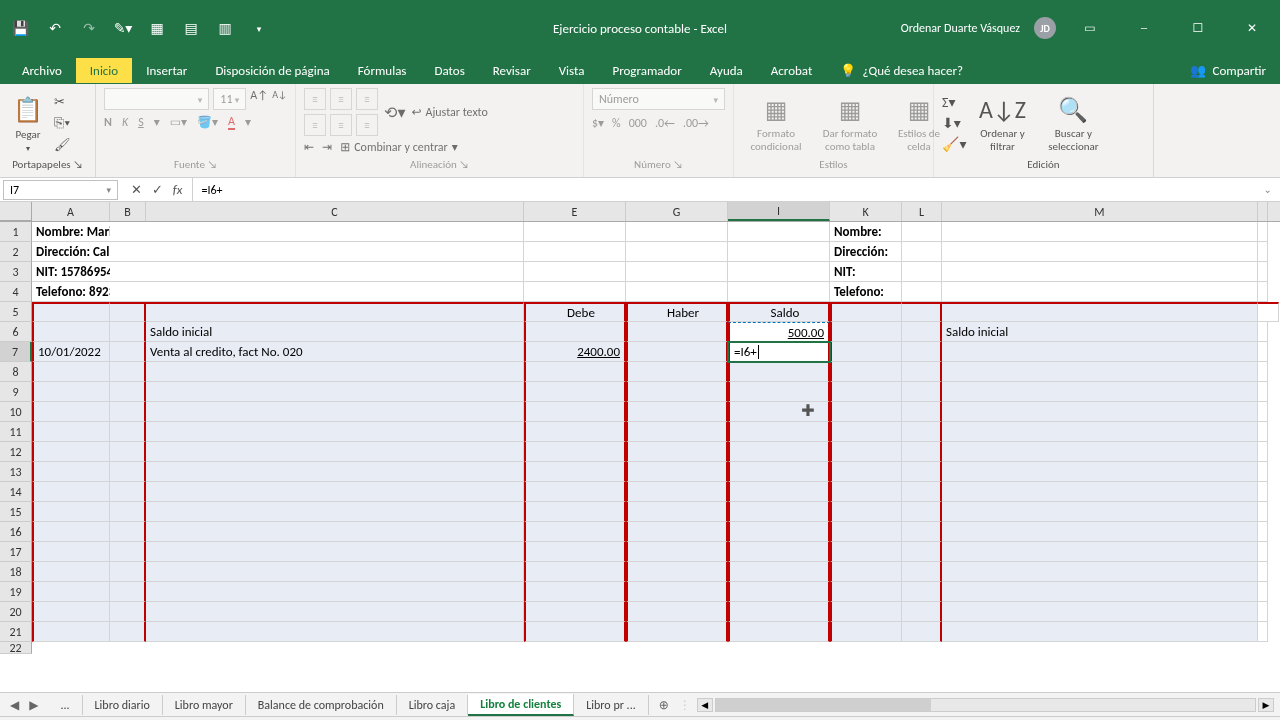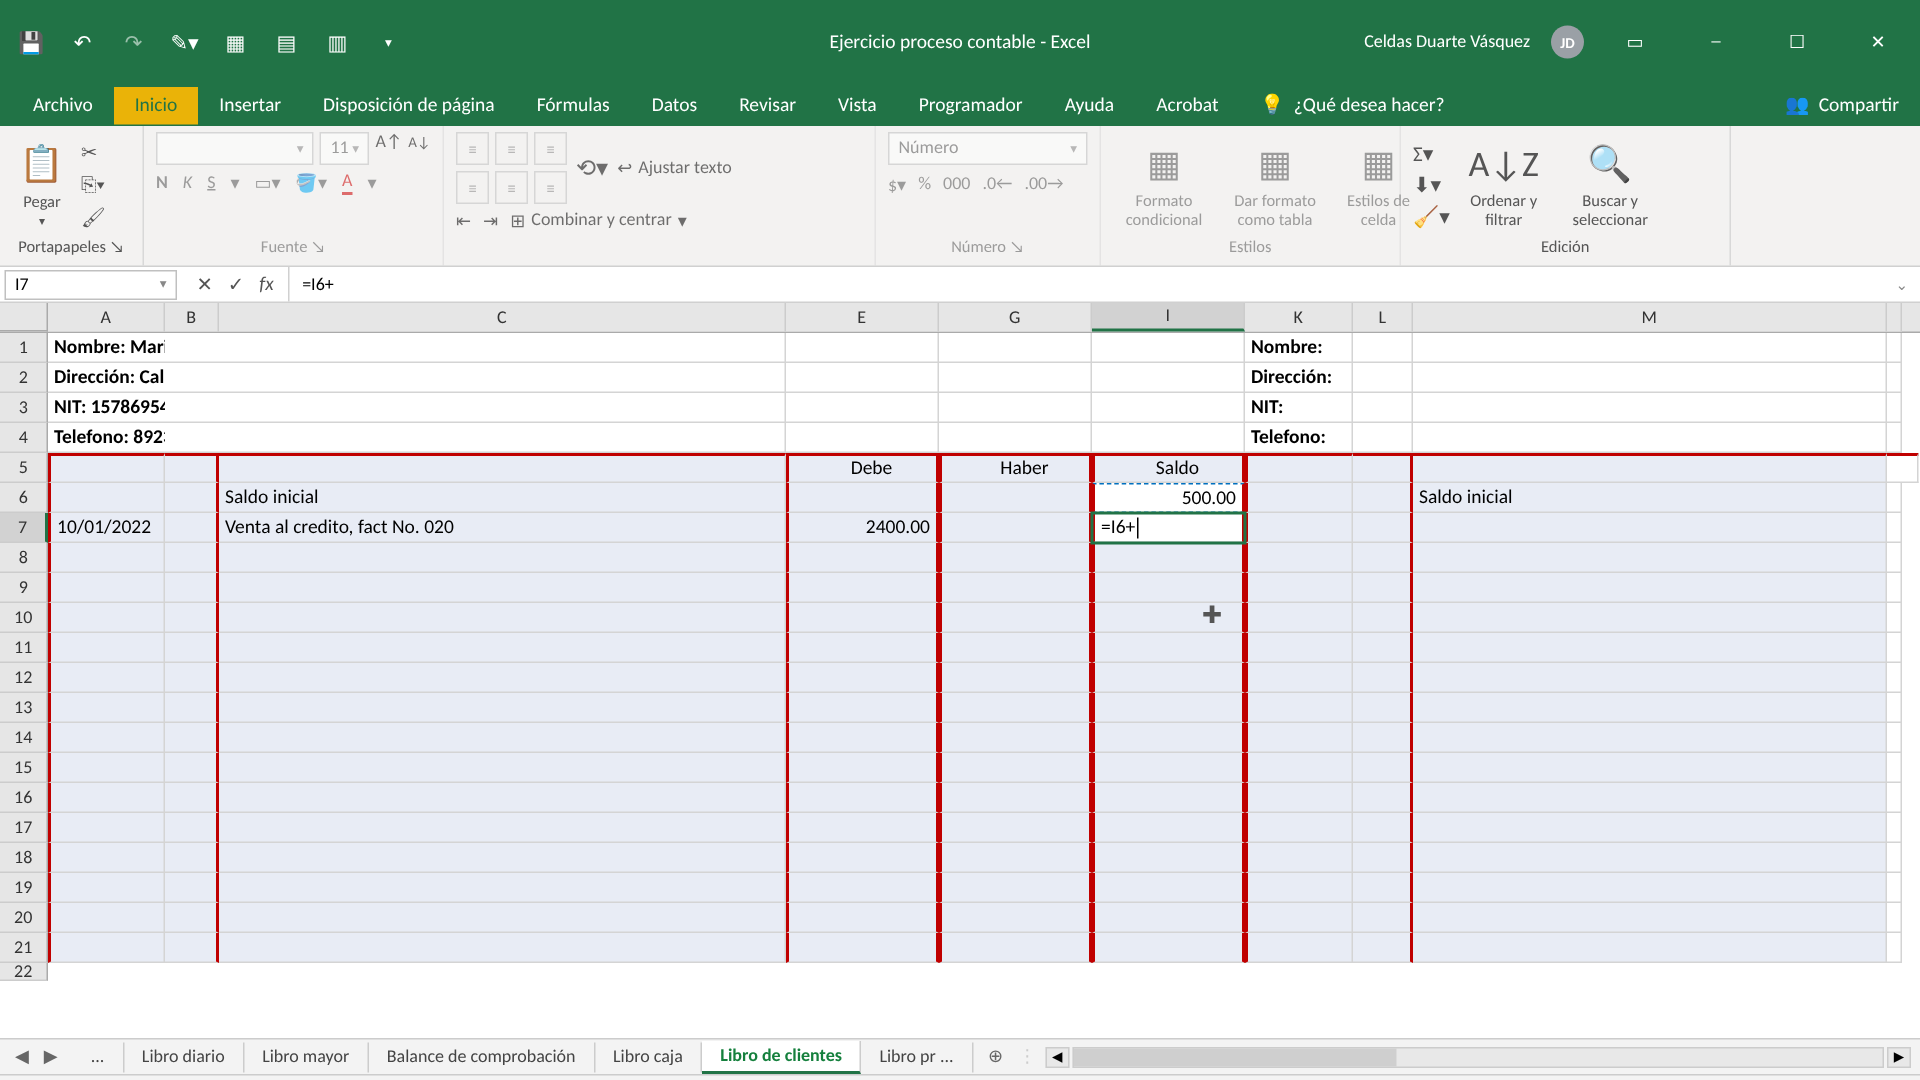--- a/index.html
+++ b/index.html
@@ -8,21 +8,21 @@
 .titlebar { background: #217346; height: 56px; display: flex; align-items: center; color: #fff; position: relative; }
 .qat { display: flex; gap: 16px; padding: 0 12px; align-items: center; }
 .qat-icon { width: 18px; height: 18px; display: flex; align-items: center; justify-content: center; font-size: 14px; }
 .doc-title { position: absolute; left: 50%; transform: translateX(-50%); font-size: 13px; }
 .user-area { position: absolute; right: 8px; display: flex; align-items: center; gap: 14px; }
 .user-badge { background: #9aa0a6; width: 22px; height: 22px; border-radius: 50%; display: flex; align-items: center; justify-content: center; font-size: 10px; font-weight: bold; color: #fff; }
 .win-btn { width: 40px; height: 28px; display: flex; align-items: center; justify-content: center; font-size: 12px; }
 
 .ribbon-tabs { background: #217346; height: 28px; display: flex; align-items: center; padding-left: 8px; }
 .rtab { padding: 5px 14px; color: #fff; font-size: 13px; cursor: pointer; }
-.rtab.active { background: #eab308; color: #217346; }
+.rtab.active { background: #fde047; color: #217346; }
 .share-btn { margin-left: auto; color: #fff; font-size: 13px; padding: 0 14px; display: flex; align-items: center; gap: 6px; }
 
 .ribbon { background: #f3f2f1; height: 94px; border-bottom: 1px solid #d0d0d0; display: flex; position: relative; }
 .rgroup { border-right: 1px solid #d8d8d8; padding: 4px 8px; display: flex; flex-direction: column; height: 100%; }
 .rgroup-title { font-size: 11px; color: #555; text-align: center; margin-top: auto; padding-bottom: 2px; }
 .rgroup-body { display: flex; align-items: center; gap: 6px; flex: 1; }
 .rbtn { display: flex; flex-direction: column; align-items: center; font-size: 11px; color: #555; padding: 2px 4px; gap: 2px; }
 .rbtn-icon { width: 22px; height: 22px; display: flex; align-items: center; justify-content: center; font-size: 16px; }
 .rbtn-icon.lg { width: 32px; height: 32px; font-size: 24px; }
 .mini-grid { display: grid; grid-template-columns: repeat(3, 22px); grid-template-rows: repeat(2, 22px); gap: 4px; }
@@ -41,21 +41,21 @@
 .corner { width: 32px; background: #e6e6e6; border-right: 1px solid #aaa; border-bottom: 1px solid #aaa; }
 .ch { border-right: 1px solid #ccc; display: flex; align-items: center; justify-content: center; font-size: 12px; color: #333; background: #e6e6e6; }
 .ch.sel { background: #d2d2d2; border-bottom: 2px solid #217346; }
 .row-headers { position: absolute; left: 0; top: 20px; width: 32px; }
 .rh { height: 20px; border-right: 1px solid #aaa; border-bottom: 1px solid #ccc; background: #e6e6e6; display: flex; align-items: center; justify-content: center; font-size: 12px; color: #333; }
 .rh.sel { background: #d2d2d2; border-right: 2px solid #217346; }
 .grid { position: absolute; left: 32px; top: 20px; }
 .grow { display: flex; height: 20px; }
 .cell { border-right: 1px solid #d4d4d4; border-bottom: 1px solid #d4d4d4; font-size: 13px; padding: 0 4px; display: flex; align-items: center; overflow: hidden; white-space: nowrap; }
 .cell.bold { font-weight: bold; }
-.cell.right { justify-content: flex-end; }
+.cell.right { justify-content: flex-end; text-decoration: underline; }
 .cell.center { justify-content: center; }
 .cell.blue { background: #e8ecf5; }
 .redL { border-left: 2px solid #c00000 !important; }
 .redR { border-right: 2px solid #c00000 !important; }
 .redT { border-top: 2px solid #c00000 !important; padding-left: 16px; }
 .active-cell { outline: 2px solid #217346; outline-offset: -1px; background: #fff !important; position: relative; z-index: 5; }
 .i6-ref { border: 1px dashed #0070c0; outline-offset: -1px; }
 .cursor-cross { position: absolute; width: 16px; height: 16px; color: #555; pointer-events: none; display: flex; align-items: center; justify-content: center; }
 
 .sheet-tabs { height: 24px; border-top: 1px solid #ccc; display: flex; align-items: center; background: #f3f3f3; font-size: 12px; }
@@ -82,21 +82,21 @@
     <span class="qat-icon">↶</span>
     <span class="qat-icon disabled">↷</span>
     <span class="qat-icon">✎▾</span>
     <span class="qat-icon">▦</span>
     <span class="qat-icon">▤</span>
     <span class="qat-icon">▥</span>
     <span class="qat-icon" style="font-size:9px">▾</span>
   </div>
   <div class="doc-title">Ejercicio proceso contable - Excel</div>
   <div class="user-area">
-    <span style="font-size:12px">Celdas Duarte Vásquez</span>
+    <span style="font-size:12px">Ordenar Duarte Vásquez</span>
     <span class="user-badge">JD</span>
     <span class="win-btn">▭</span>
     <span class="win-btn">─</span>
     <span class="win-btn">☐</span>
     <span class="win-btn">✕</span>
   </div>
 </div>
 
 <div class="ribbon-tabs">
   <div class="rtab">Archivo</div>
@@ -162,20 +162,21 @@
           </div>
         <span>⟲▾</span>
         <span style="font-size:12px;display:flex;gap:4px">↩<span>Ajustar texto</span></span>
       </div>
       <div style="display:flex;gap:8px;align-items:center;font-size:12px">
         <span>⇤</span>
         <span>⇥</span>
         <span style="display:flex;gap:4px">⊞<span>Combinar y centrar</span>▾</span>
       </div>
     </div>
+    <div class="rgroup-title"><span>Alineación</span> ↘</div>
   </div>
   <div class="rgroup disabled" style="width:150px">
     <div class="rgroup-body" style="flex-direction:column;gap:6px;align-items:stretch">
       <div class="dropdown-box">Número</div>
       <div style="display:flex;gap:8px;font-size:12px;color:#555">
         <span>$▾</span>
         <span>%</span>
         <span>000</span>
         <span>.0←</span>
         <span>.00→</span>

